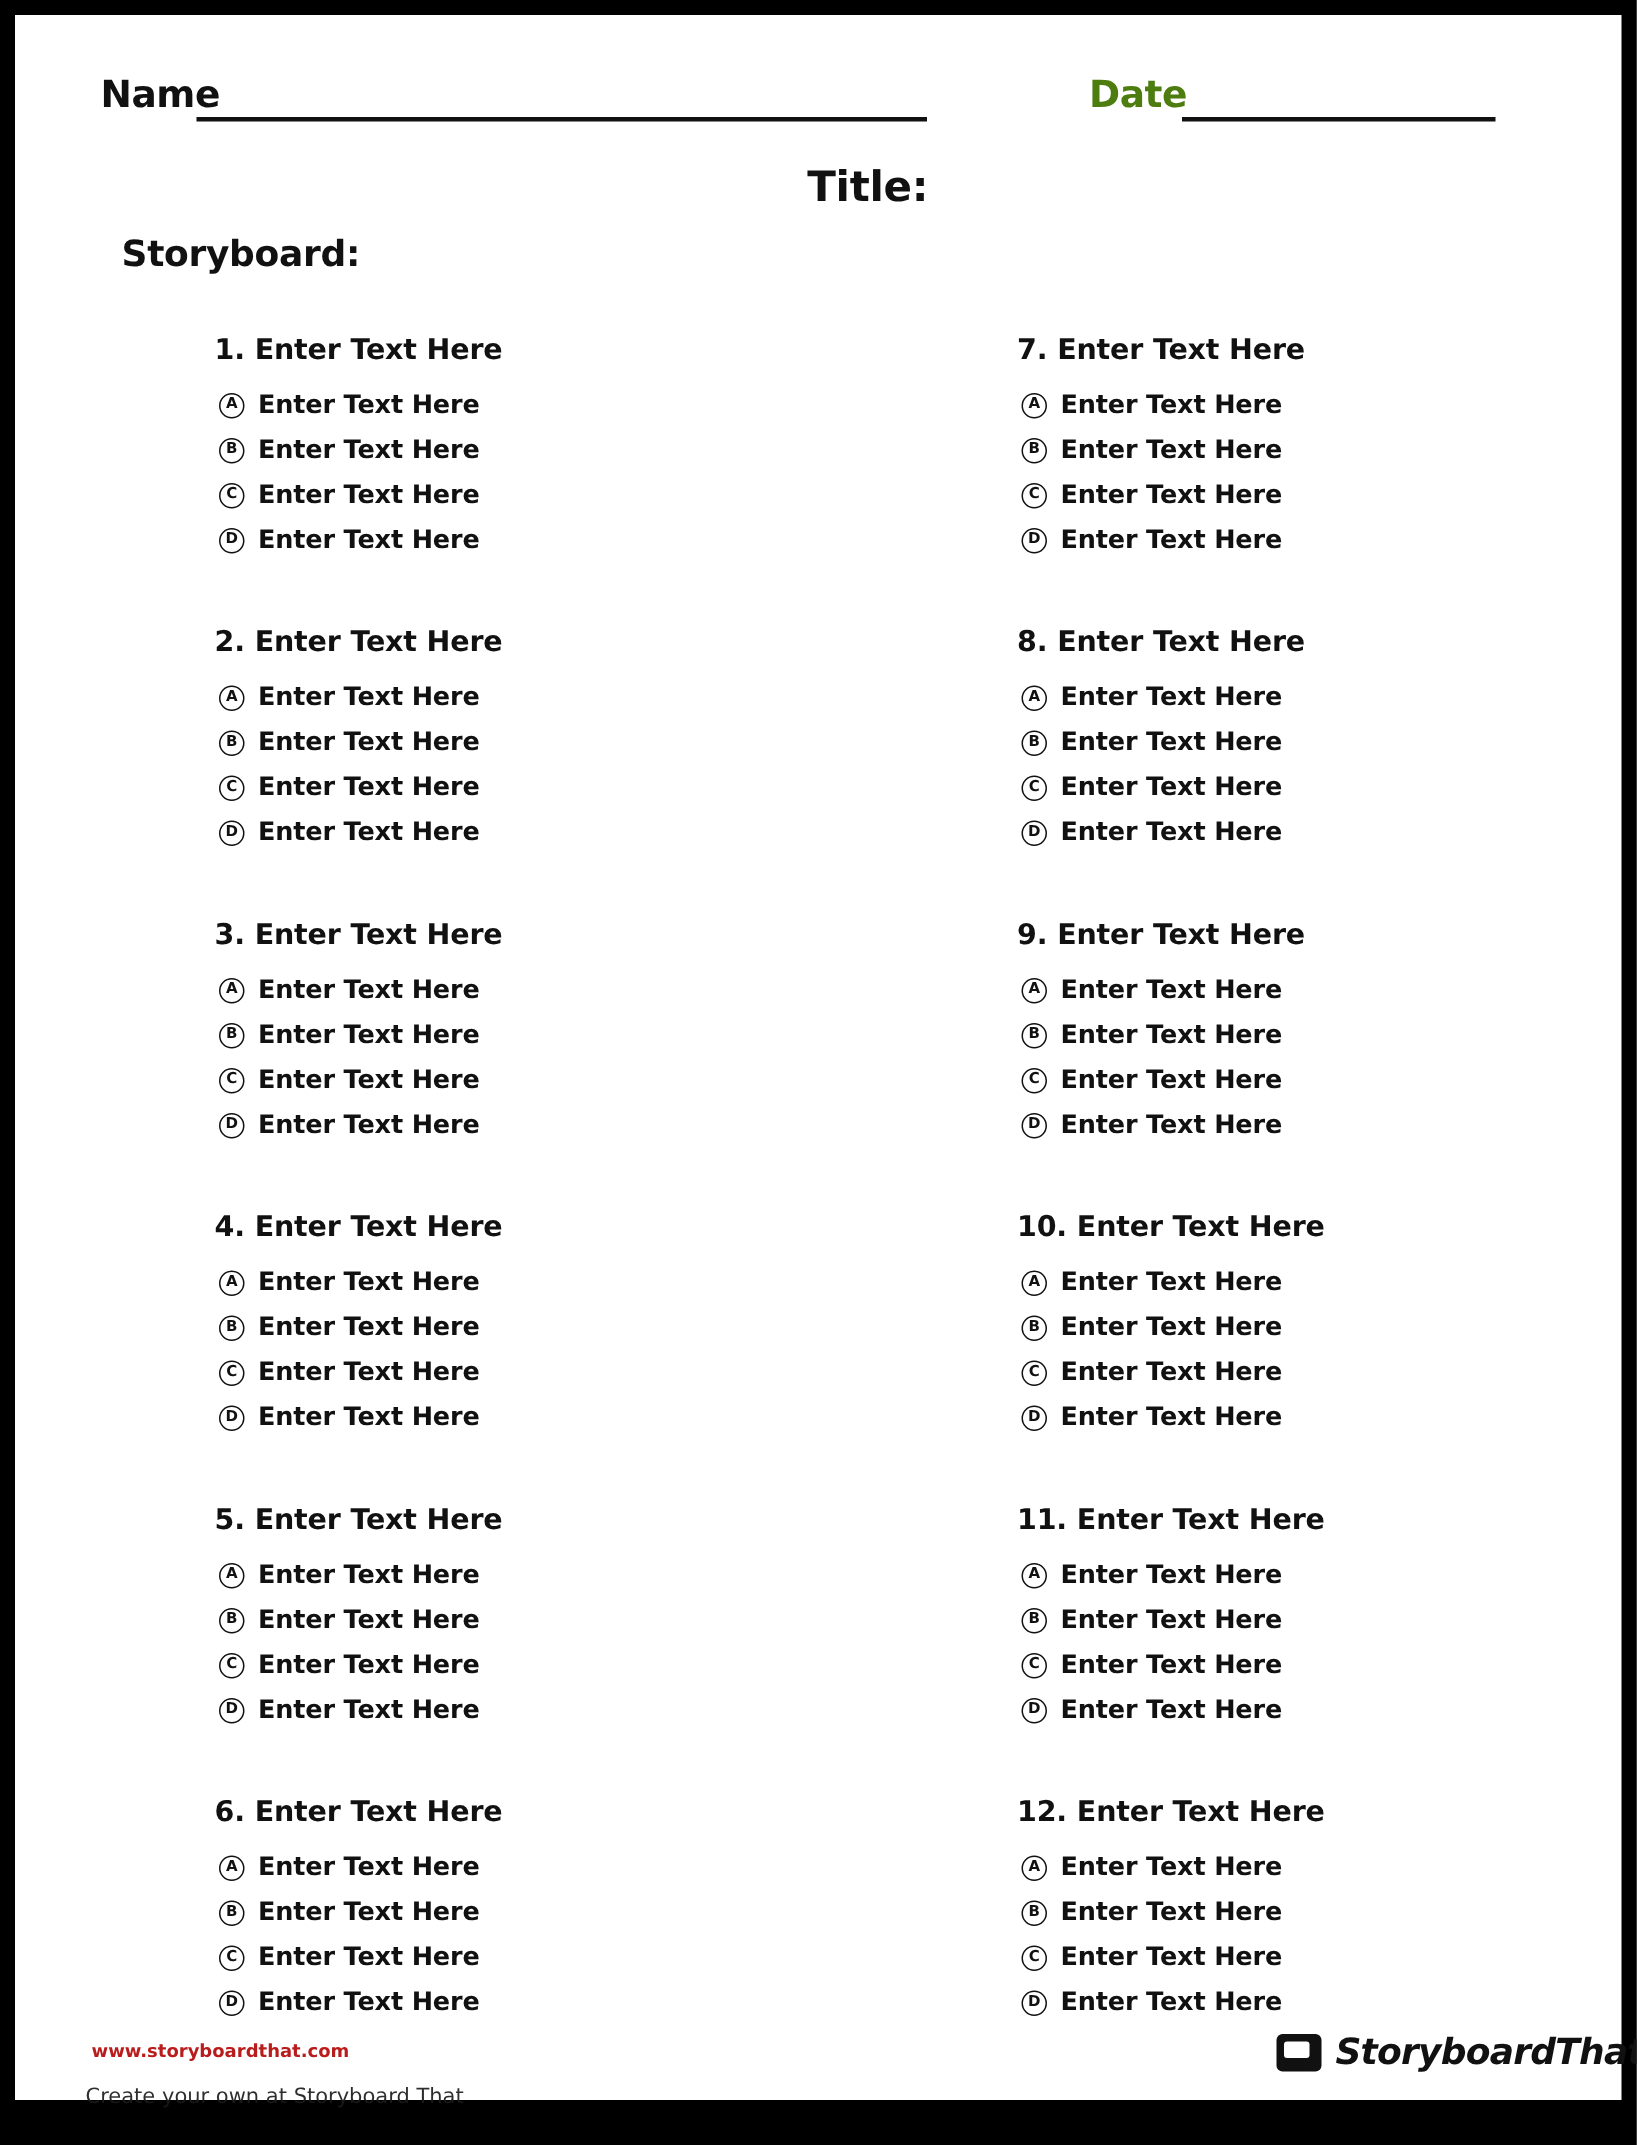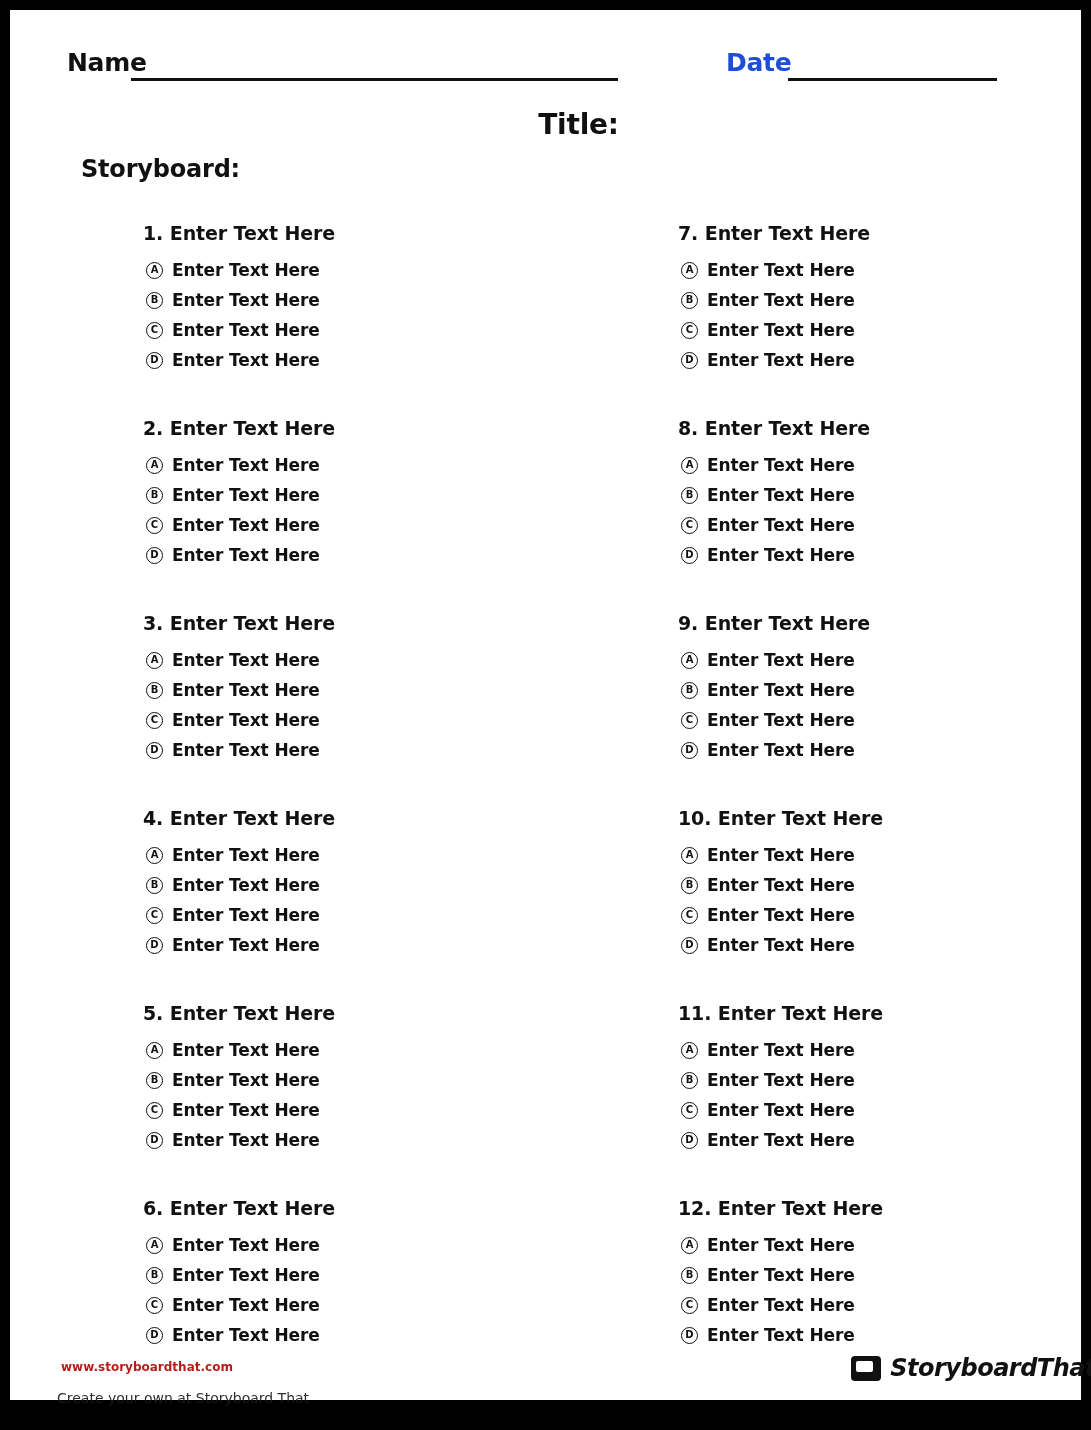--- a/index.html
+++ b/index.html
@@ -55,21 +55,21 @@
     width: 487px;
     height: 3px;
     background: #111111;
   }
   .date-label {
     position: absolute;
     left: 683px;
     top: 0;
     font-size: 25px;
     font-weight: 700;
-    color: #1d4ed8;
+    color: #4d7c0f;
     letter-spacing: -0.3px;
   }
   .date-rule {
     position: absolute;
     left: 745px;
     top: 30px;
     width: 209px;
     height: 3px;
     background: #111111;
   }

